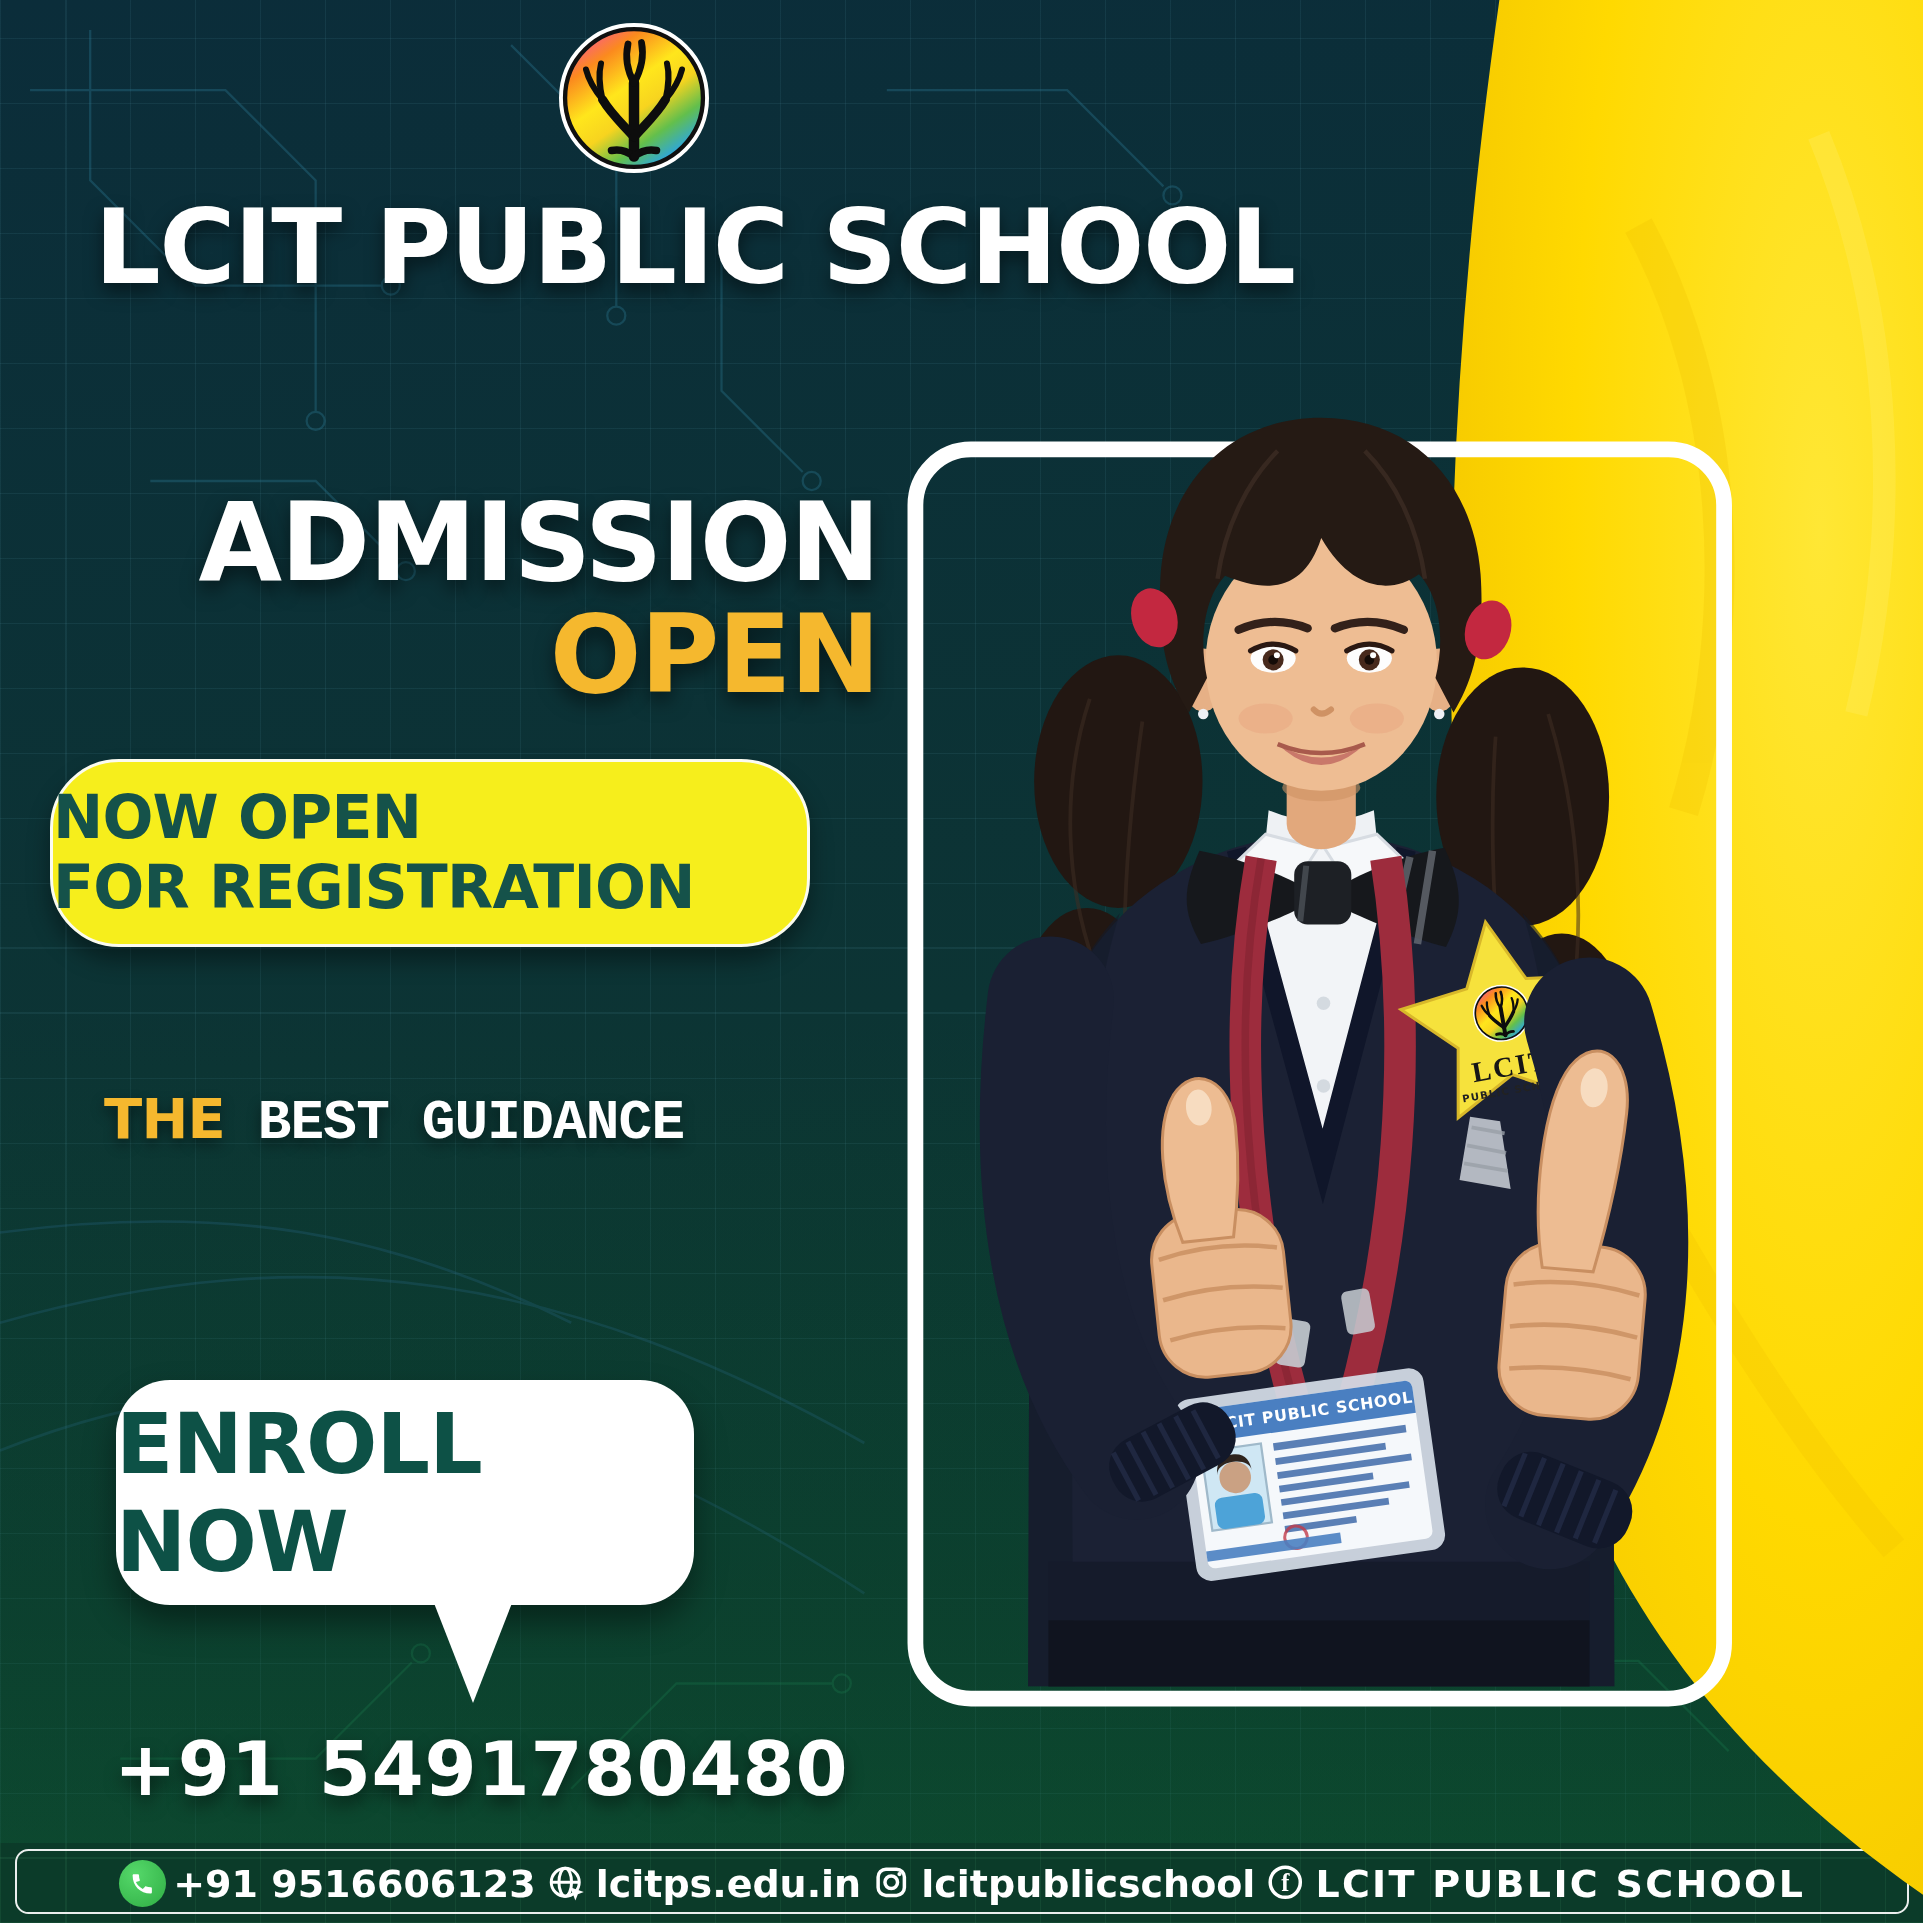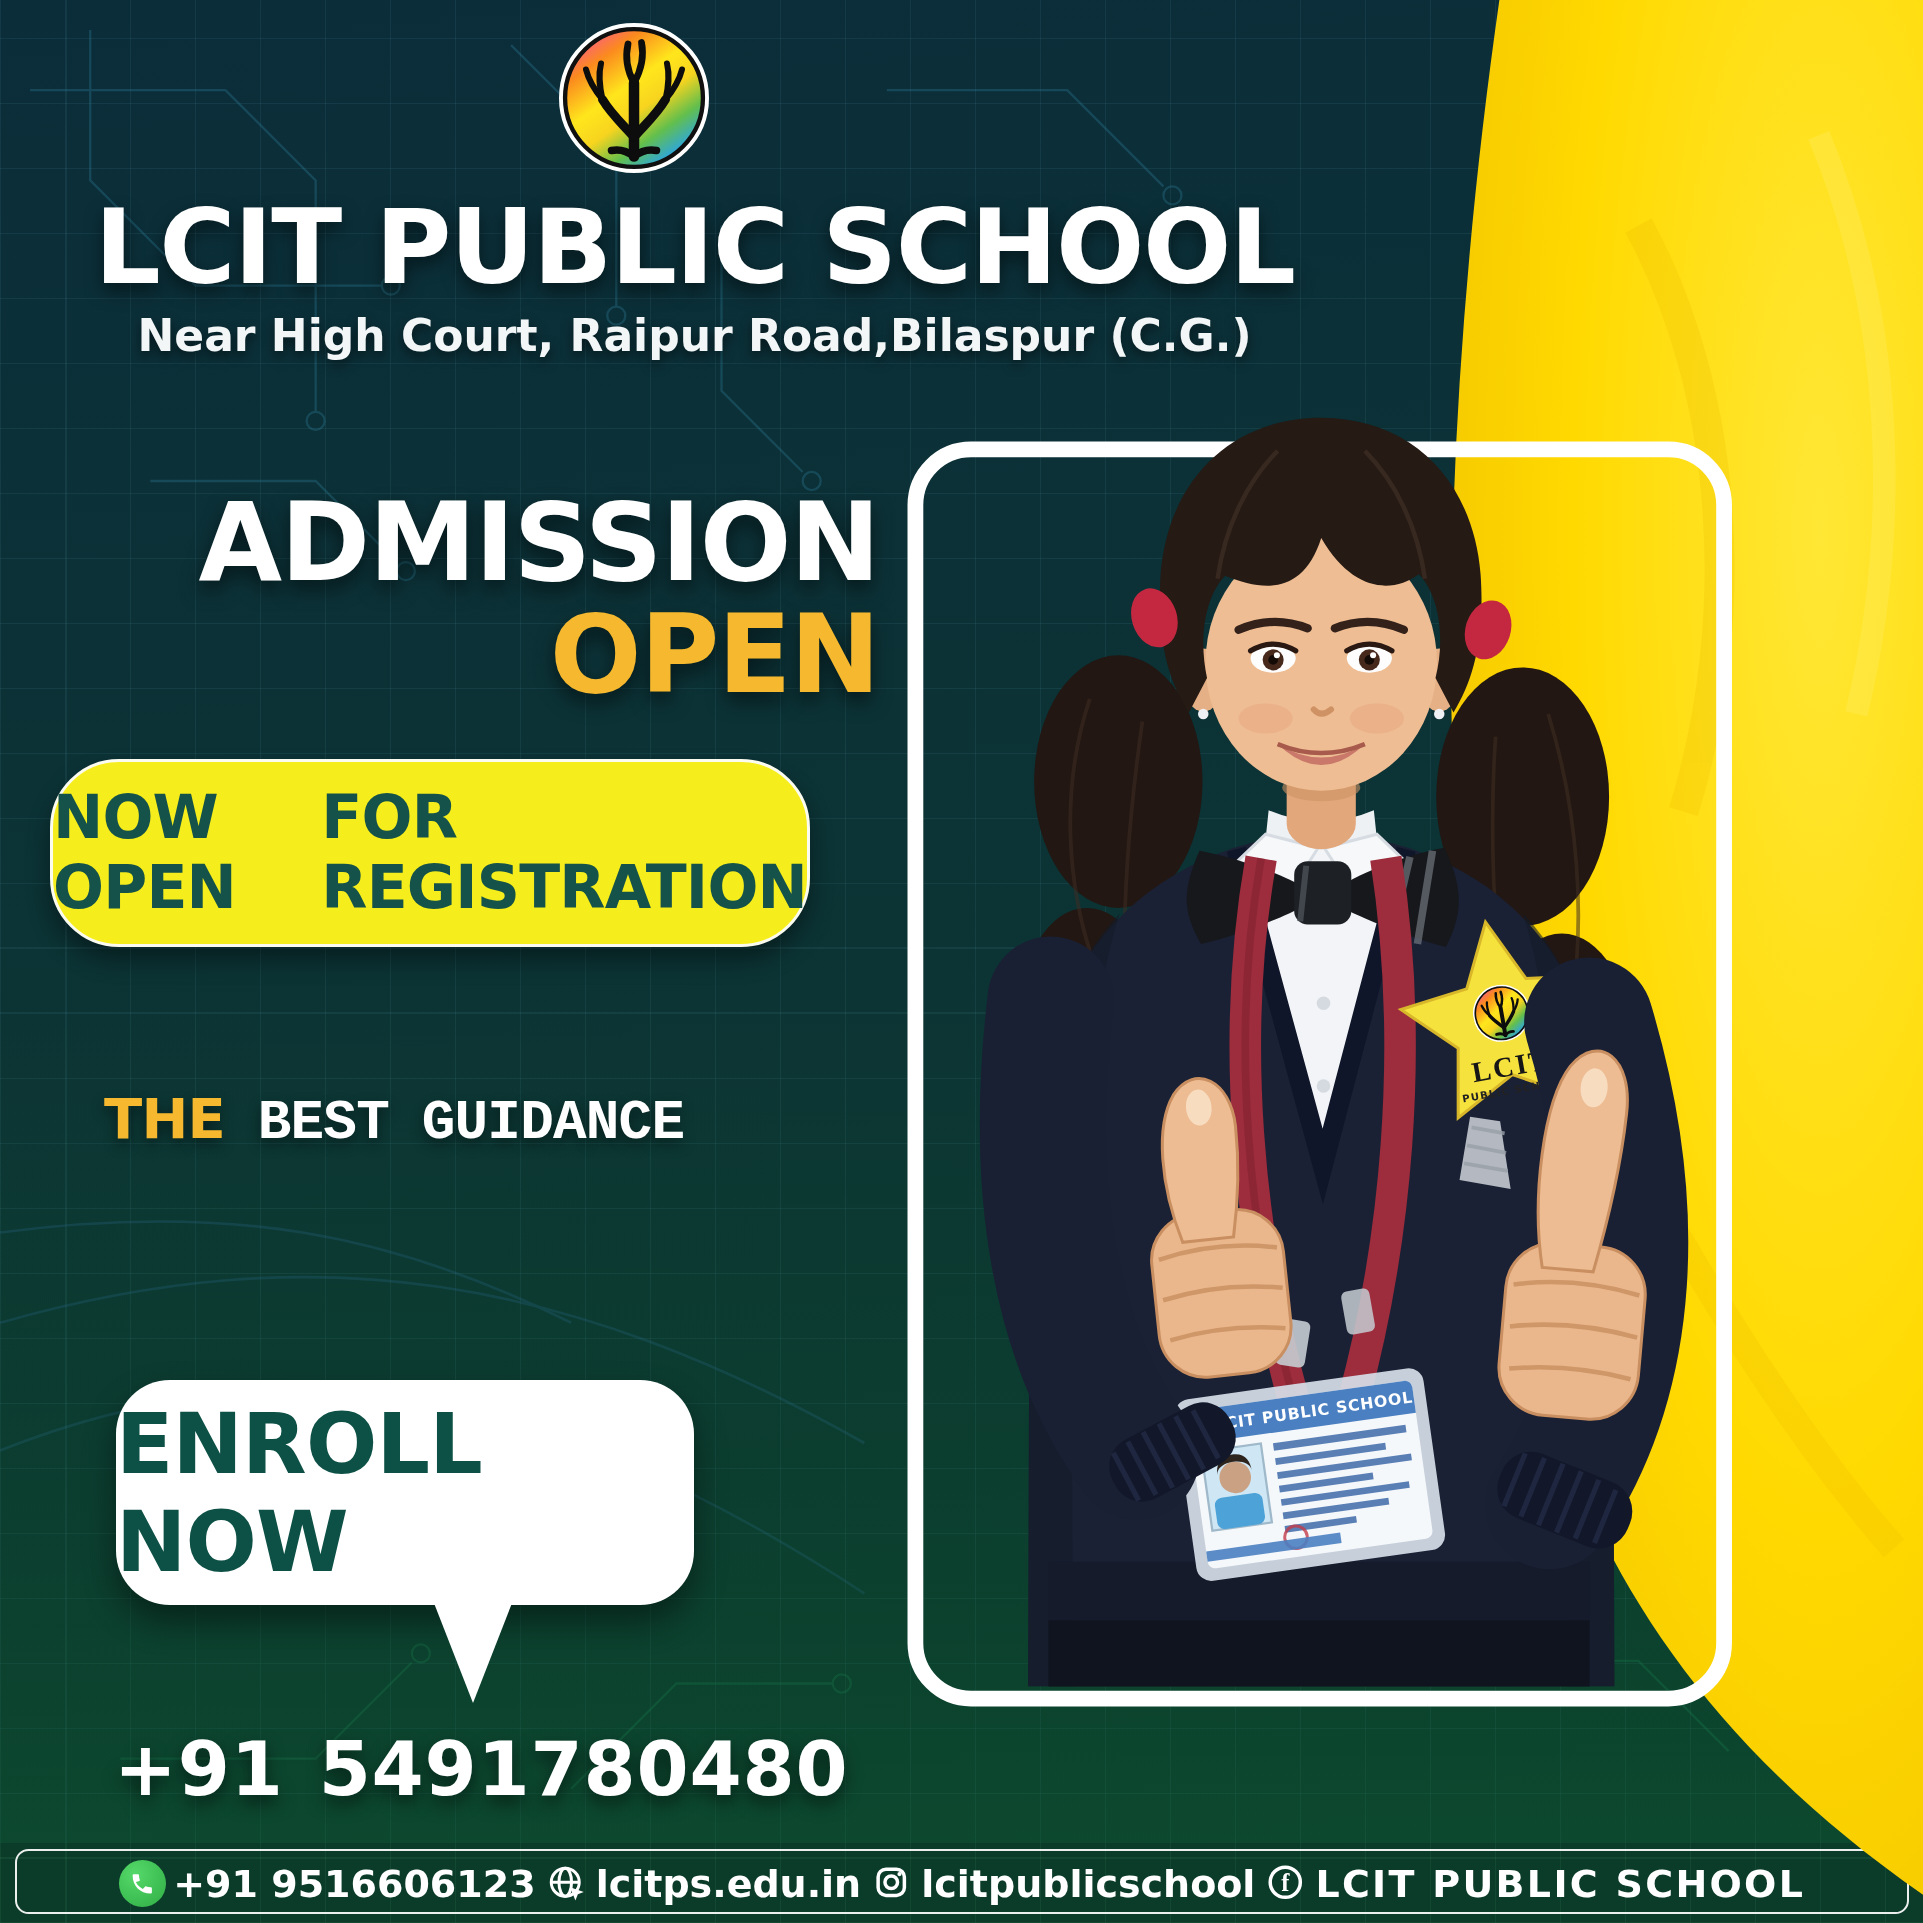--- a/index.html
+++ b/index.html
@@ -26,21 +26,21 @@
     text-shadow:0 4.5px 10.5px rgba(0,0,0,.5);white-space:nowrap;}
   
   .headline{position:absolute;left:45px;top:487px;width:834px;z-index:7;text-align:right;
     font-weight:bold;font-size:108px;line-height:1.04;letter-spacing:-1.5px;
     text-shadow:0 9px 19.5px rgba(0,0,0,.5);}
   .headline .l1{color:#ffffff;display:block;}
   .headline .l2{color:#f5b82e;display:block;}
   .pill{position:absolute;left:50px;top:759px;width:754px;height:182px;z-index:7;
     background:#f6ee1c;border:3.8px solid #fbfbef;border-radius:69px;
     box-shadow:0 13.5px 22.5px rgba(0,0,0,.38);
-    display:flex;flex-direction:row;align-items:center;justify-content:center;}
+    display:flex;flex-direction:column;justify-content:center;}
   .pill span{color:#15524a;font-weight:bold;font-size:60px;line-height:1.16;letter-spacing:-0.8px;}
   .tagline{position:absolute;left:104px;top:1081px;z-index:7;font-weight:bold;font-size:56px;
     line-height:1.36;letter-spacing:-0.8px;text-shadow:0 6px 13.5px rgba(0,0,0,.45);white-space:nowrap;}
   .tagline .amber{color:#f5b82e;}
   .tagline .white{color:#ffffff;font-family:Liberation Mono, monospace;}
   .bubble{position:absolute;left:116px;top:1380px;width:578px;height:225px;z-index:7;
     background:#ffffff;border-radius:54px;box-shadow:0 16.5px 32px rgba(0,0,0,.42);
     display:flex;align-items:center;justify-content:center;}
   .bubble span{color:#0d5146;font-weight:bold;font-size:84px;letter-spacing:-0.8px;}
   .bubble-tail{position:absolute;left:432px;top:1598px;width:0;height:0;z-index:7;
@@ -329,21 +329,20 @@
       <ellipse cx="1980" cy="838" rx="30" ry="40" fill="#c32840" transform="rotate(18 1980 838)"></ellipse>
     </g>
   </svg>
 
   <div class="logo">
     <svg viewBox="0 0 100 100" width="150" height="150">
         <use href="#treeLogo"></use>
       </svg>
   </div>
   <h1 class="school-name">LCIT PUBLIC SCHOOL</h1>
-  <div class="school-addr">Near High Court, Raipur Road,Bilaspur (C.G.)</div>
 
   <div class="headline">
     <span class="l1">ADMISSION</span>
     <span class="l2">OPEN</span>
   </div>
 
   <div class="pill">
     <span>NOW OPEN</span>
     <span>FOR REGISTRATION</span>
   </div>

